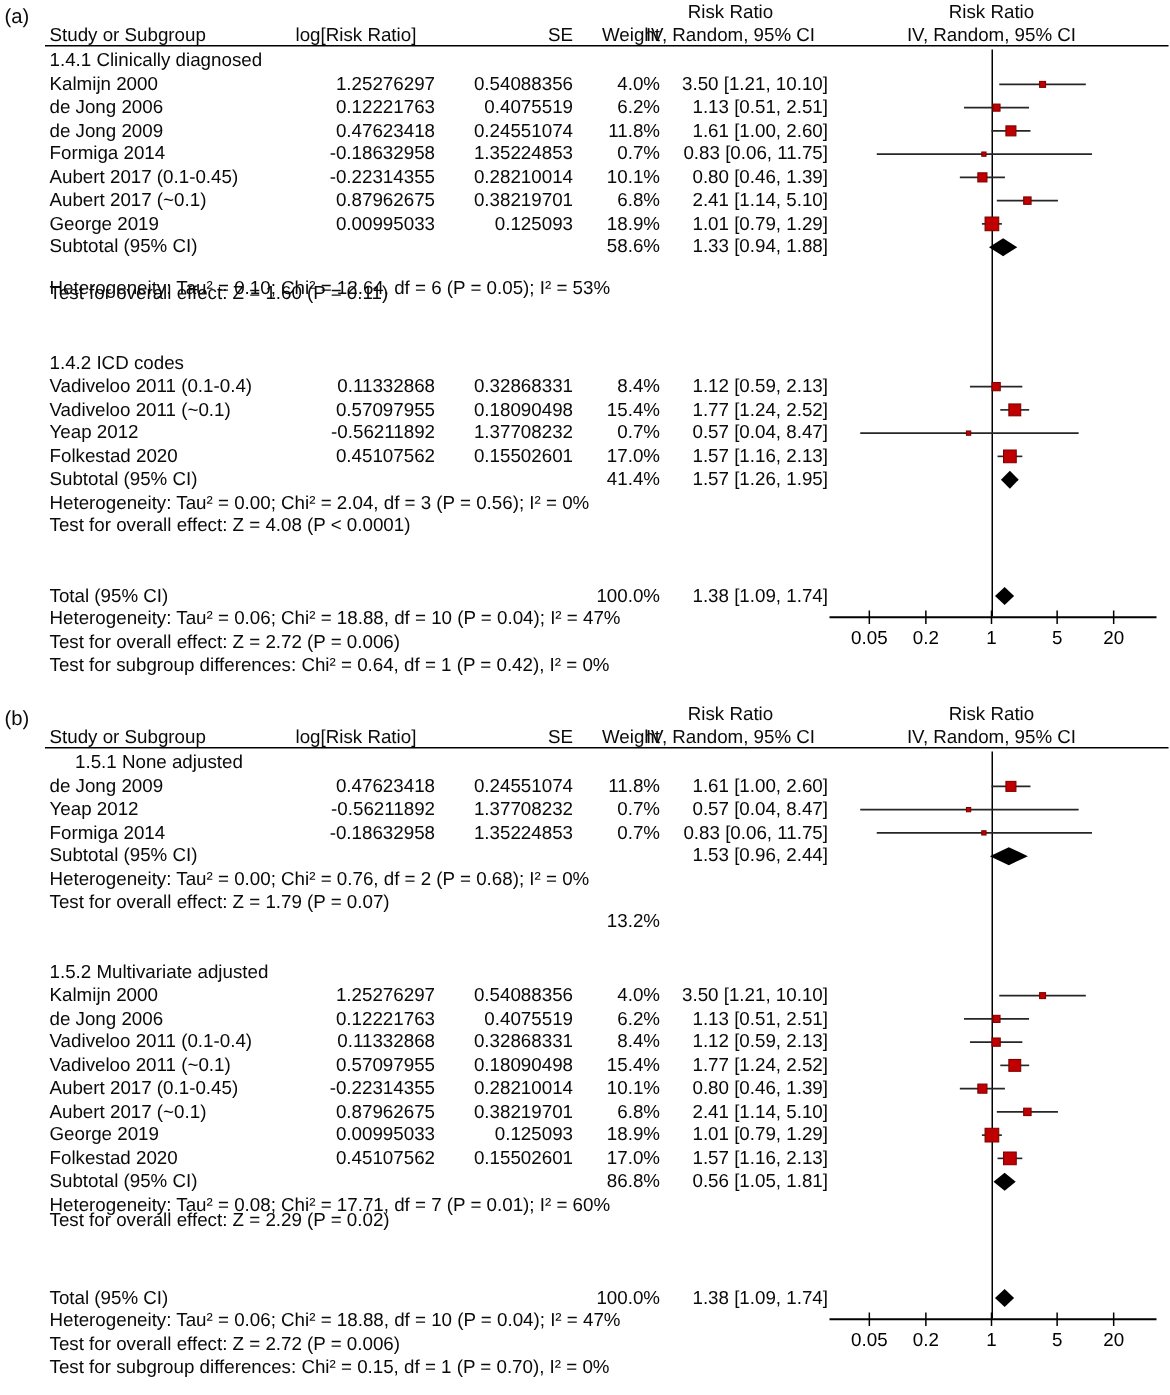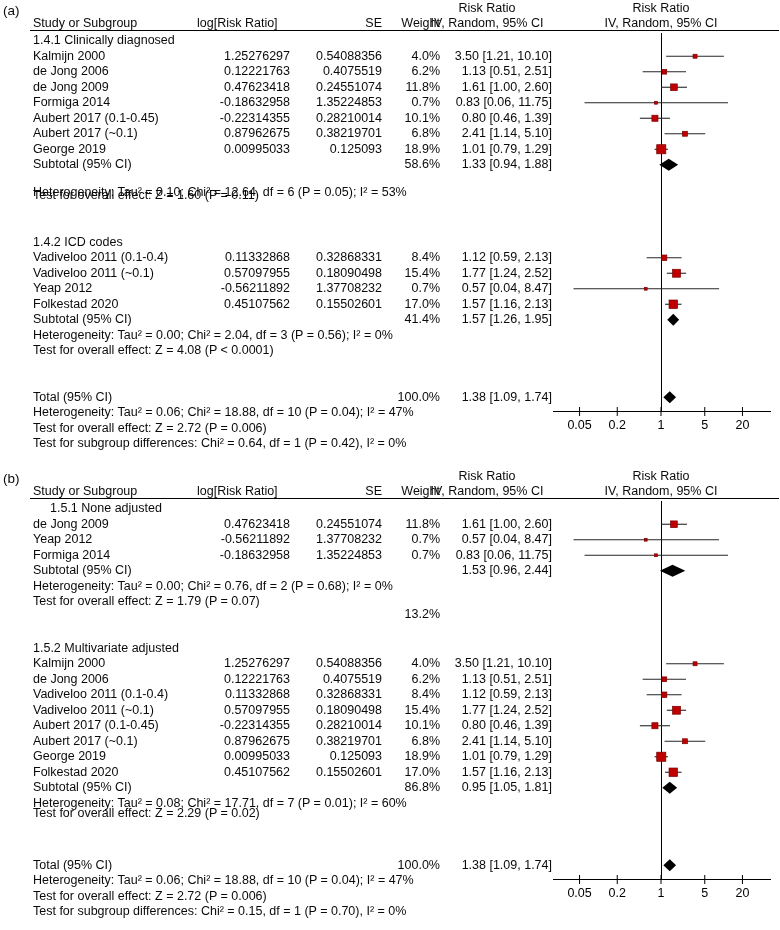--- a/index.html
+++ b/index.html
@@ -221,21 +221,21 @@
       <div class="cell right" style="left: 282px; top: 281px; width: 100px;">0.125093</div>
       <div class="cell right" style="left: 350px; top: 281px; width: 90px;">18.9%</div>
       <div class="cell right" style="left: 420px; top: 281px; width: 132px;">1.01 [0.79, 1.29]</div>
       <div class="cell" style="left: 33px; top: 296.5px;">Folkestad 2020</div>
       <div class="cell right" style="left: 190px; top: 296.5px; width: 100px;">0.45107562</div>
       <div class="cell right" style="left: 282px; top: 296.5px; width: 100px;">0.15502601</div>
       <div class="cell right" style="left: 350px; top: 296.5px; width: 90px;">17.0%</div>
       <div class="cell right" style="left: 420px; top: 296.5px; width: 132px;">1.57 [1.16, 2.13]</div>
       <div class="cell bold" style="left: 33px; top: 312px;">Subtotal (95% CI)</div>
       <div class="cell bold right" style="left: 350px; top: 312px; width: 90px;">86.8%</div>
-      <div class="cell bold right" style="left: 420px; top: 312px; width: 132px;">0.95 [1.05, 1.81]</div>
+      <div class="cell bold right" style="left: 420px; top: 312px; width: 132px;">0.56 [1.05, 1.81]</div>
       <div class="cell" style="left: 33px; top: 327.5px;">Heterogeneity: Tau² = 0.08; Chi² = 17.71, df = 7 (P = 0.01); I² = 60%</div>
       <div class="cell" style="left: 33px; top: 338px;">Test for overall effect: Z = 2.29 (P = 0.02)</div>
       <div class="cell bold" style="left: 33px; top: 389.5px;">Total (95% CI)</div>
       <div class="cell bold right" style="left: 350px; top: 389.5px; width: 90px;">100.0%</div>
       <div class="cell bold right" style="left: 420px; top: 389.5px; width: 132px;">1.38 [1.09, 1.74]</div>
       <div class="cell" style="left: 33px; top: 405px;">Heterogeneity: Tau² = 0.06; Chi² = 18.88, df = 10 (P = 0.04); I² = 47%</div>
       <div class="cell" style="left: 33px; top: 420.5px;">Test for overall effect: Z = 2.72 (P = 0.006)</div>
       <div class="cell" style="left: 33px; top: 436px;">Test for subgroup differences: Chi² = 0.15, df = 1 (P = 0.70), I² = 0%</div>
     </div>
   <svg class="plot" width="780" height="462" viewBox="0 0 780 462">

